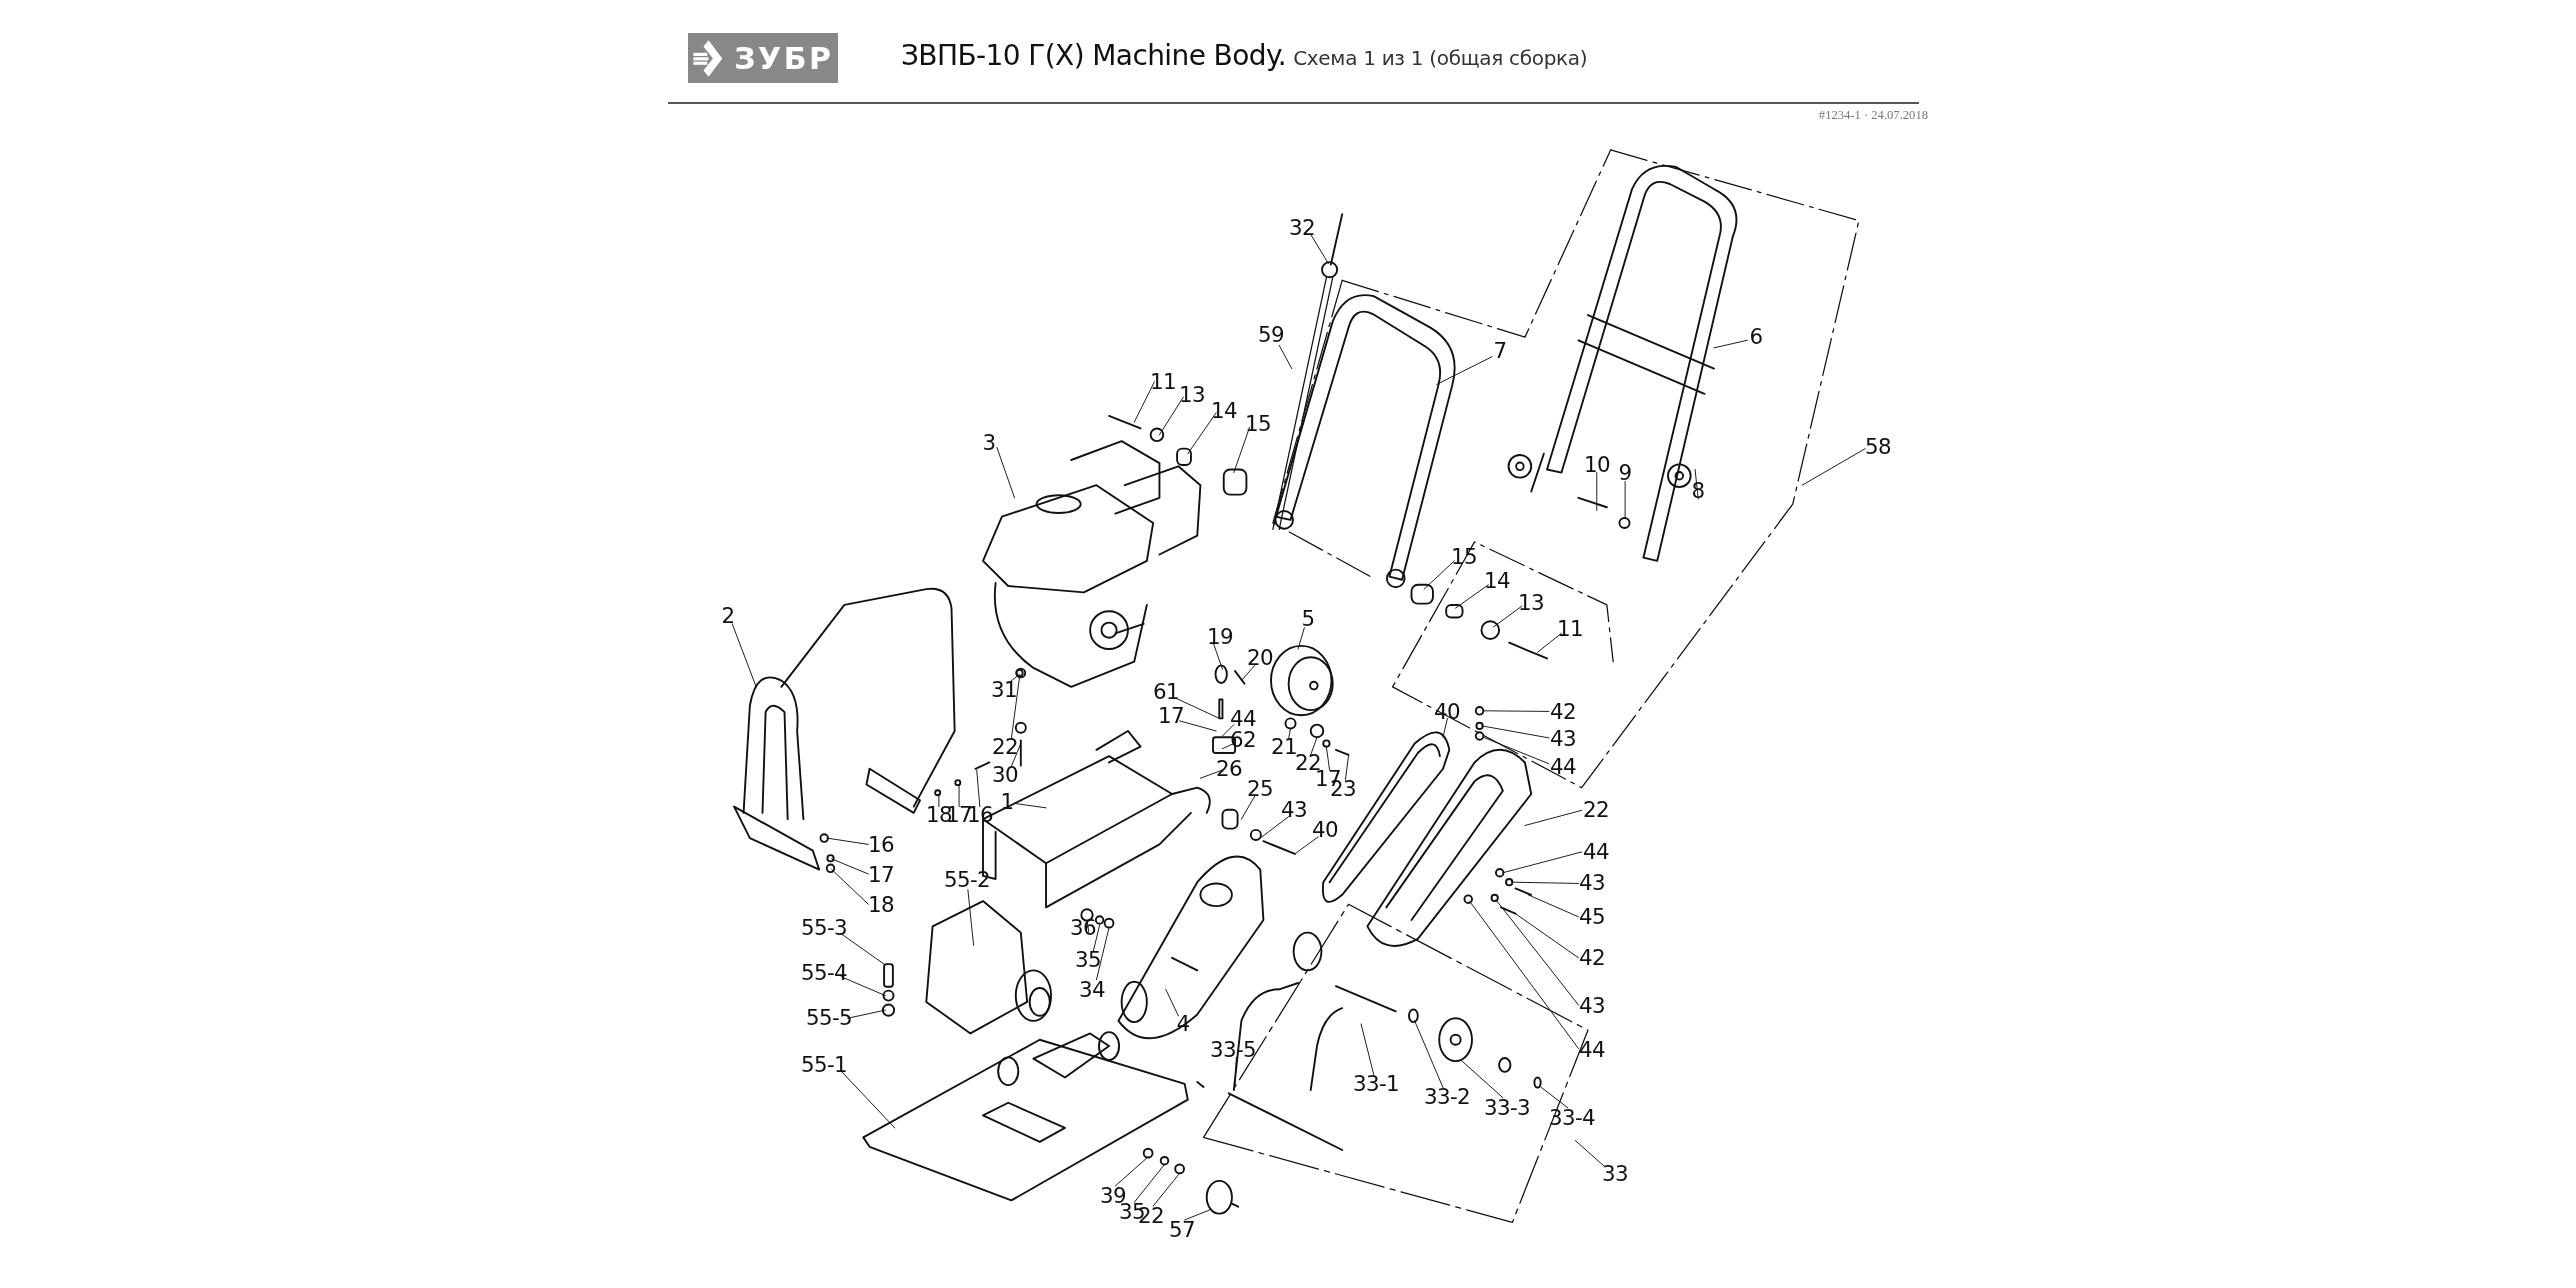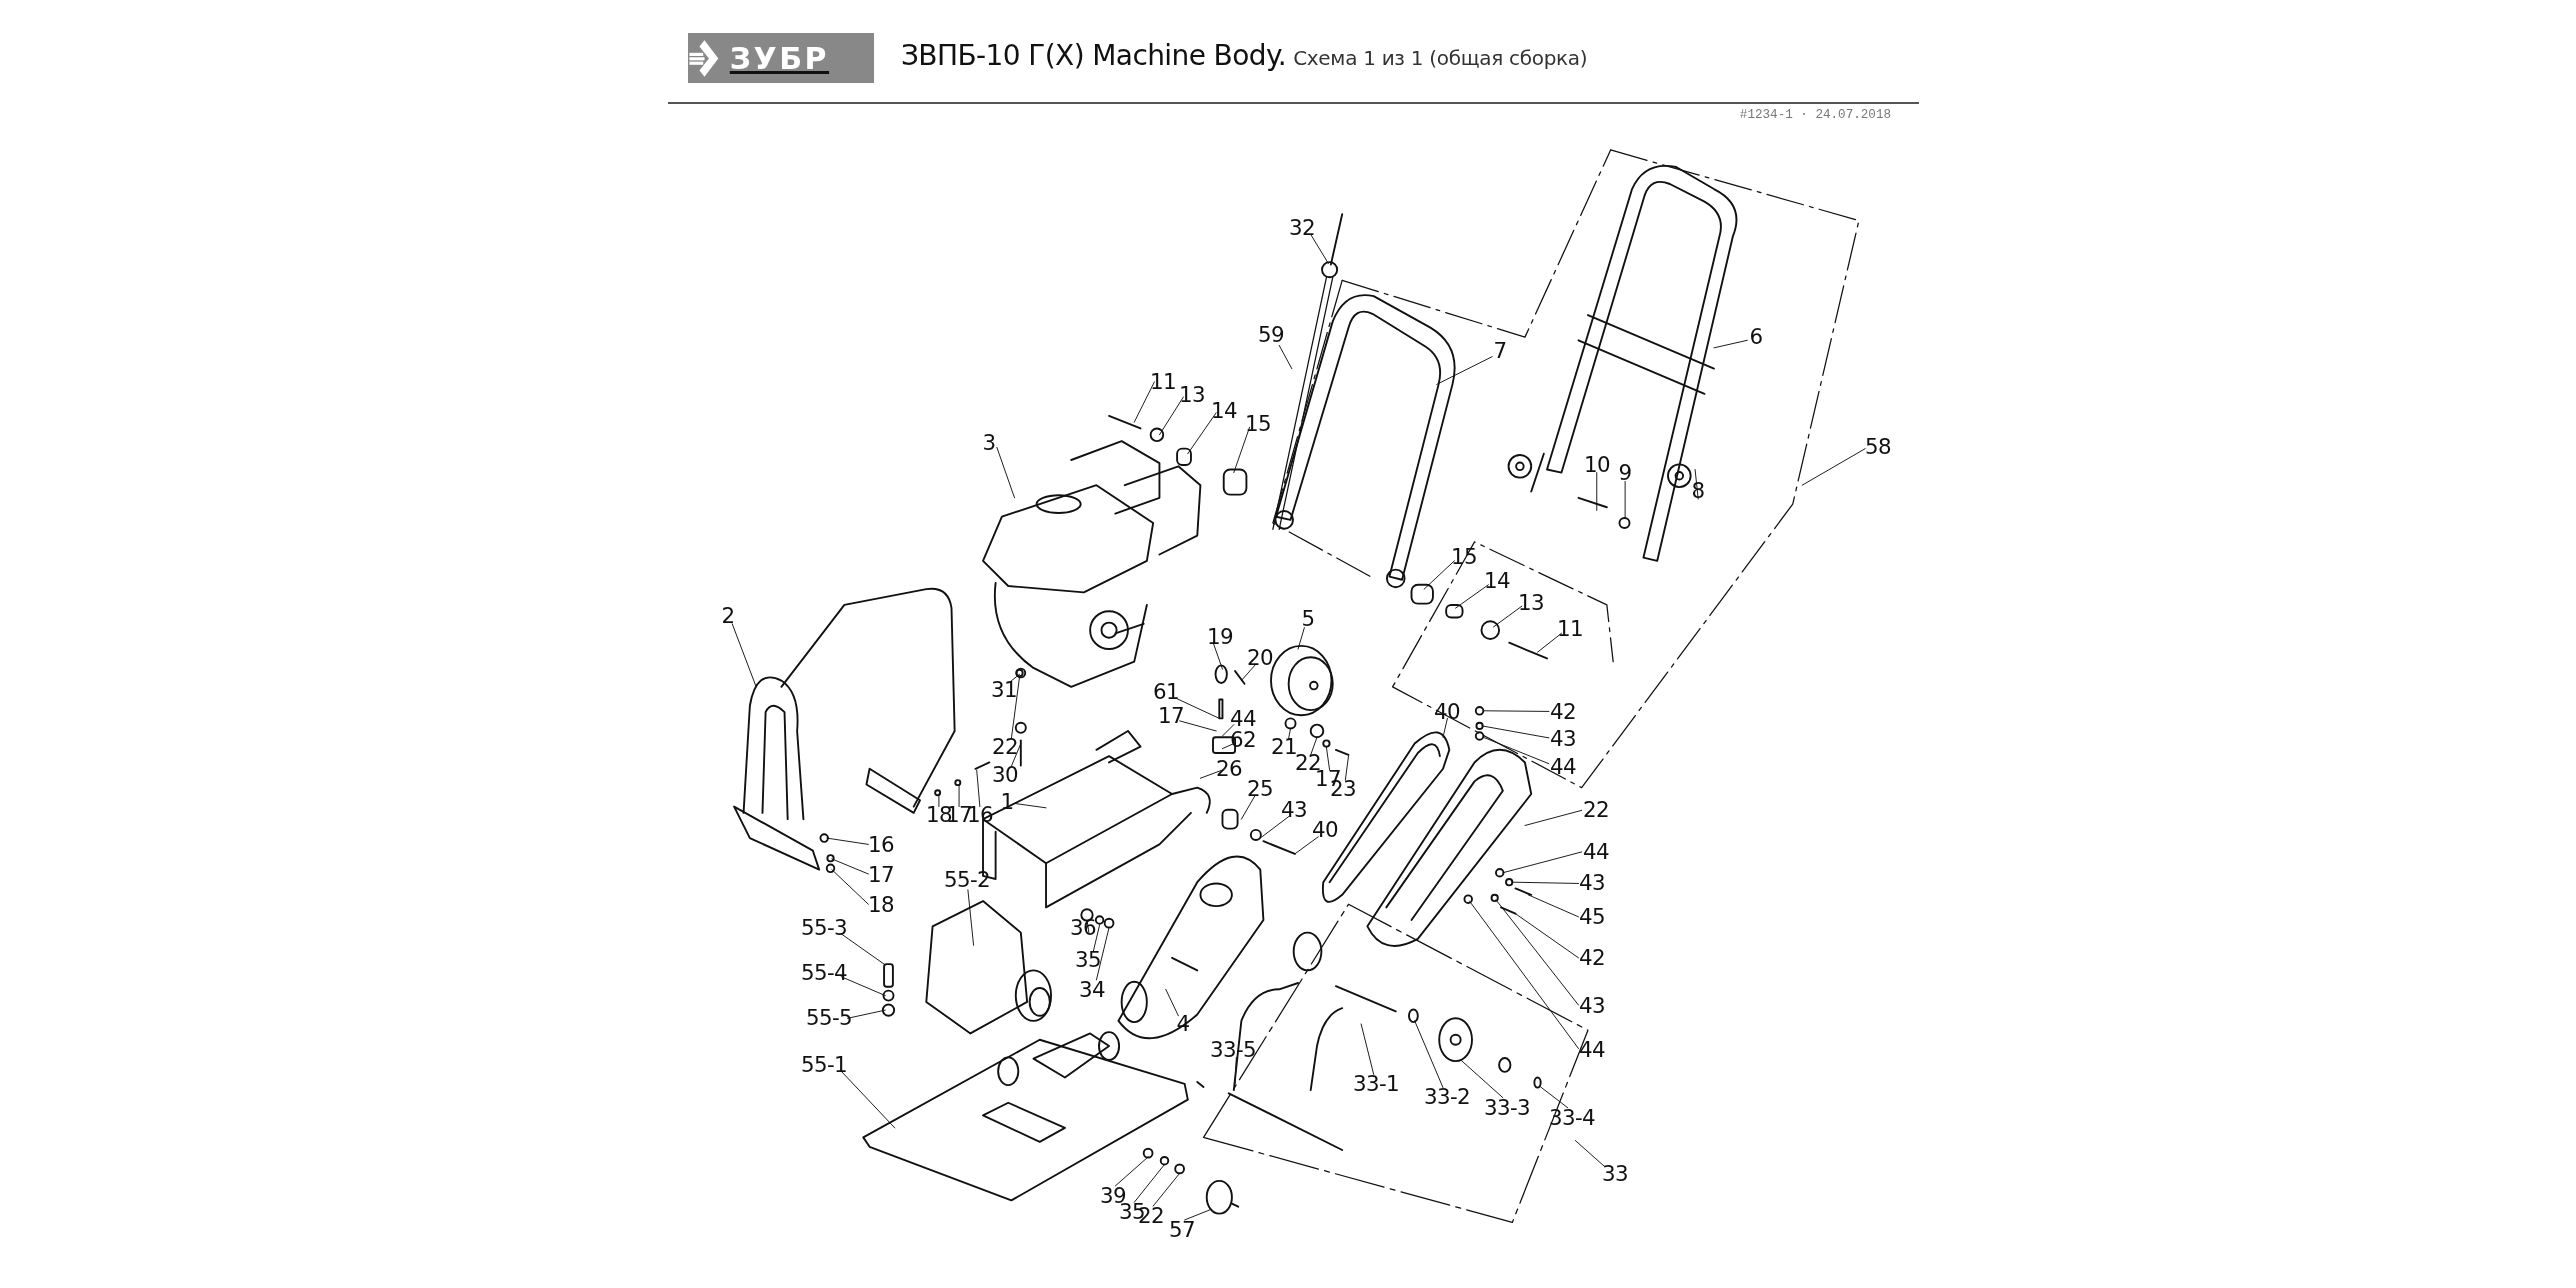--- a/index.html
+++ b/index.html
@@ -1,29 +1,29 @@
 <!DOCTYPE html>
 <html style="font-size:10px"><head>
 <meta charset="utf-8">
 <style>
   html, body { margin: 0; padding: 0; background: #ffffff; }
   body { width: 2576px; height: 1288px; position: relative; overflow: hidden;
          font-family: "Liberation Sans", "DejaVu Sans", sans-serif; color: #111; }
-  .logo { position: absolute; left: 688px; top: 33px; width: 186px; height: 50px;
-          background: #888888; display: flex; align-items: center; justify-content: flex-start; gap: 8.8px; text-decoration: underline; }
+  .logo { position: absolute; left: 688px; top: 33px; width: 150px; height: 50px;
+          background: #888888; display: flex; align-items: center; justify-content: center; gap: 8.8px; }
   .logo-mark { width: 33px; height: 39px; }
   .logo-text { color: #ffffff; font-weight: bold; font-size: 30px; letter-spacing: 2.5px;
                font-family: "DejaVu Sans", sans-serif; }
   .title { position: absolute; left: 901px; top: 39px; white-space: nowrap;
            font-family: "DejaVu Sans", sans-serif; }
   .title-main { font-size: 28px; color: #111; letter-spacing: -0.6px; }
   .title-sub { font-size: 20px; color: #333; margin-left: 3.8px; letter-spacing: -0.3px; }
   .rule { position: absolute; left: 668px; top: 102px; width: 1251px; height: 1.9px; background: #555; }
-  .doc-id { position: absolute; right: 685px; top: 108px; font-size: 12.6px; color: #777;
-            font-family: Liberation Mono, monospace; }
+  .doc-id { position: absolute; right: 648px; top: 108px; font-size: 12.6px; color: #777;
+            font-family: Liberation Serif, serif; }
   .canvas { position: absolute; left: 0; top: 0; width: 2576px; height: 1288px; }
   .lbl { position: absolute; font-size: 21.4px; color: #111; font-family: "DejaVu Sans", sans-serif;
          white-space: nowrap; transform: translate(-50%, -50%); letter-spacing: -0.6px; cursor: pointer; }
 </style>
 </head>
 <body>
 
 <div class="logo">
   <svg class="logo-mark" viewBox="0 0 52 62">
     <polygon points="26,2 48,31 26,60 18,50 33,31 18,12" fill="#fff"></polygon>

